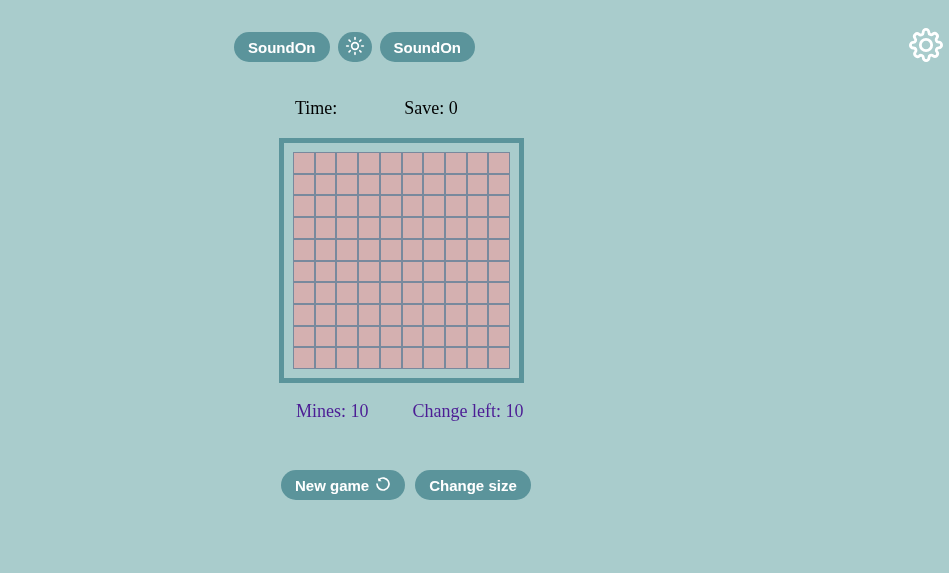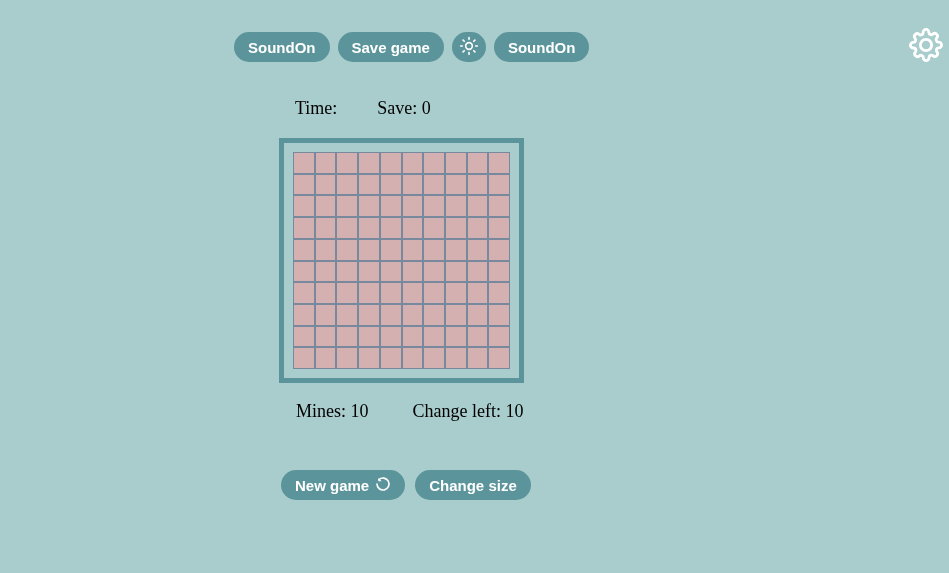--- a/index.html
+++ b/index.html
@@ -61,21 +61,21 @@
     background: transparent;
     border: none;
     cursor: pointer;
     padding: 0;
   }
   .stats-top {
     position: absolute;
     top: 98px;
     left: 295px;
     display: flex;
-    gap: 40px;
+    gap: 67px;
     font-size: 18px;
     color: #000;
   }
   .board-frame {
     position: absolute;
     top: 138px;
     left: 279px;
     width: 245px;
     height: 245px;
     background: #a9cccc;
@@ -98,41 +98,38 @@
     background: #d4b0b0;
     cursor: pointer;
   }
   .stats-bottom {
     position: absolute;
     top: 401px;
     left: 296px;
     display: flex;
     gap: 44px;
     font-size: 18px;
-    color: #000000;
+    color: #4c1d95;
   }
   .bottom-bar {
     position: absolute;
     top: 470px;
     left: 281px;
     display: flex;
     gap: 10px;
   }
 </style>
 </head>
 <body>
 
 <div class="container">
 
   <div class="toolbar">
     <button class="pill-btn">
       <span>SoundOn</span>
-    </button>
-    <button class="pill-btn">
-      <span>Save game</span>
     </button>
     <button class="icon-btn">
       <span>
         <svg width="20" height="20" viewBox="0 0 24 24" fill="none">
           <circle cx="12" cy="12" r="4" stroke="#fff" stroke-width="2"></circle>
           <g stroke="#fff" stroke-width="2" stroke-linecap="round">
             <line x1="12" y1="2" x2="12" y2="4"></line>
             <line x1="12" y1="20" x2="12" y2="22"></line>
             <line x1="2" y1="12" x2="4" y2="12"></line>
             <line x1="20" y1="12" x2="22" y2="12"></line>

